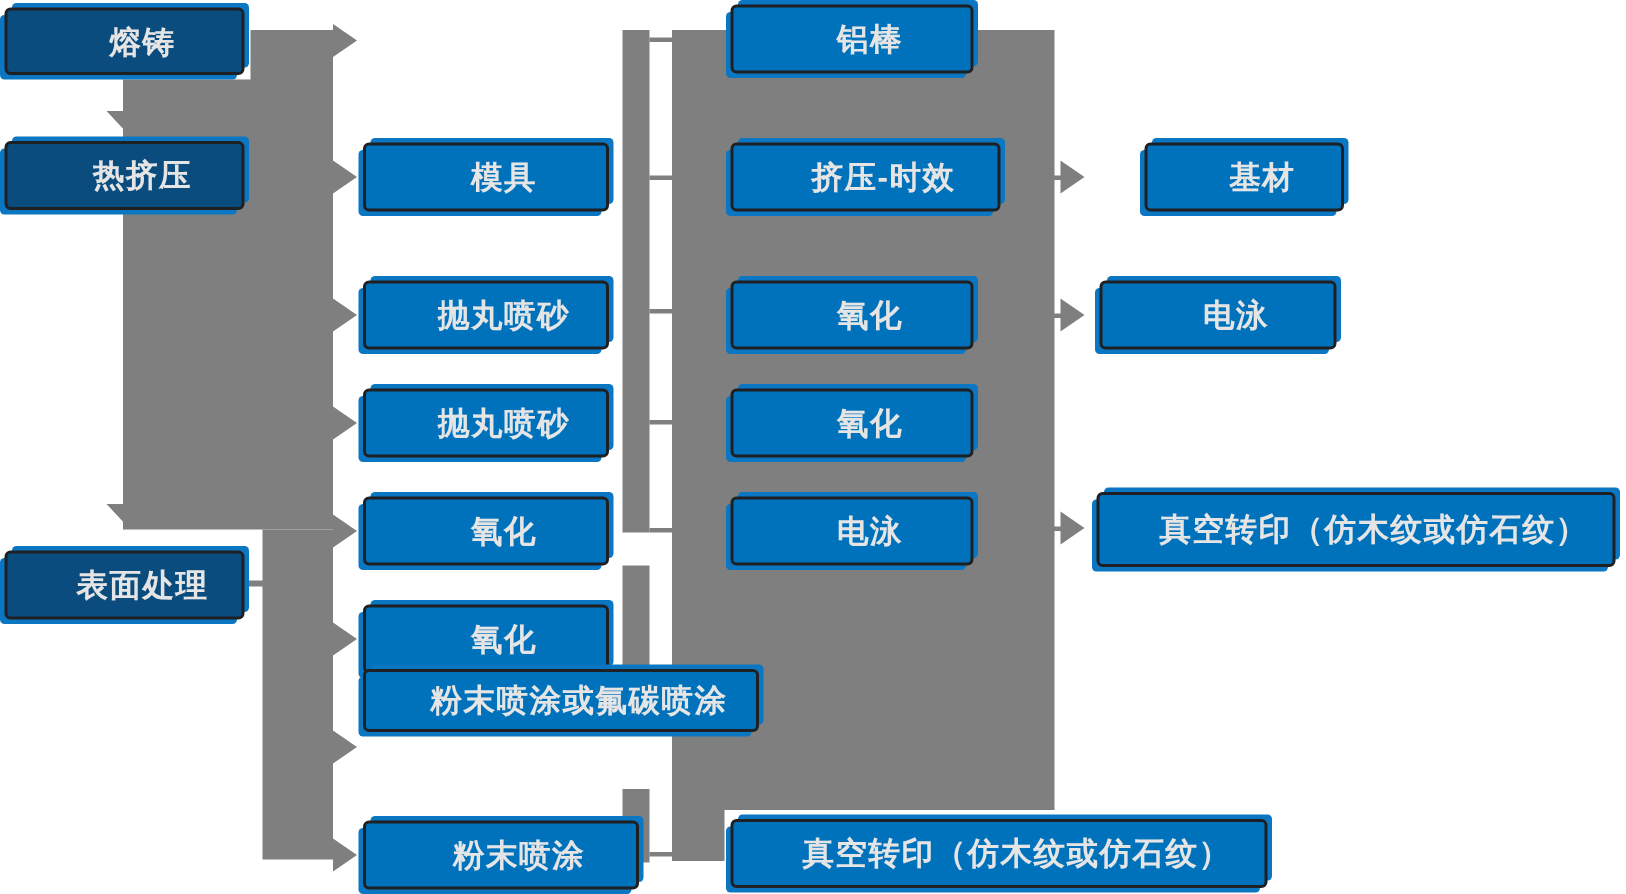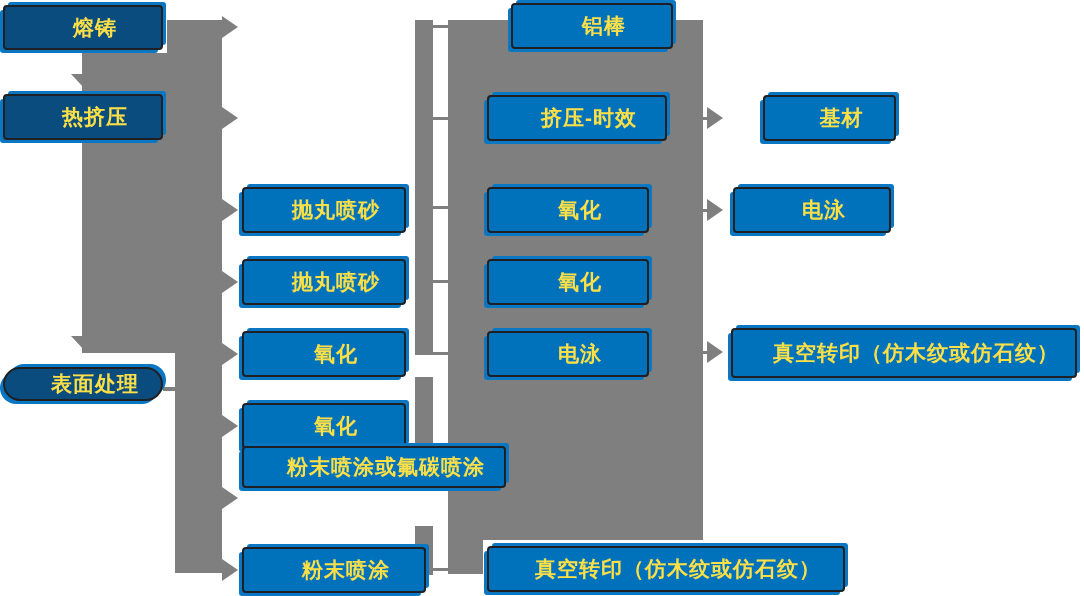--- a/index.html
+++ b/index.html
@@ -3,43 +3,43 @@
 <meta charset="utf-8">
 <style>
   html,body{margin:0;padding:0;background:#ffffff;}
   #canvas{
     position:relative;width:1084px;height:596px;background:#ffffff;overflow:hidden;
     font-family:"Liberation Sans","DejaVu Sans",sans-serif;
   }
   
   .node{
     position:absolute;display:flex;align-items:center;justify-content:center;
-    color:#fde047;font-weight:bold;font-size:21px;letter-spacing:1px;
+    color:#e5e5e5;font-weight:bold;font-size:21px;letter-spacing:1px;
     border:2px solid #1f2023;border-radius:4px;box-sizing:border-box;
     box-shadow:4px -4px 0 -1px #0b76c2,-4px 4px 0 -1px #0b76c2;
     white-space:nowrap;
     padding-left:24px;
   }
   .blue{background:#0072bc;}
   .dark{background:#0b4c7e;}
   
   #n-melt   {left:3px;  top:5px;  width:160px;height:45px;}
   #n-hot    {left:3px;  top:94px; width:160px;height:46px;}
-  #n-surface{left:3px;  top:367px;width:160px;height:34px;border-radius:18px;}
+  #n-surface{left:3px;  top:367px;width:160px;height:46px;}
   
   #n-ingot       {left:242px;top:4px;  width:164px;height:44px;}
   #n-mold        {left:242px;top:95px; width:164px;height:46px;}
   #n-blast1      {left:242px;top:187px;width:164px;height:46px;}
   #n-blast2      {left:242px;top:259px;width:164px;height:46px;}
   #n-oxi21       {left:242px;top:331px;width:164px;height:46px;}
   #n-oxi22       {left:242px;top:403px;width:164px;height:46px;}
   #n-powderfluoro{left:242px;top:446px;width:264px;height:42px;}
   #n-powder      {left:242px;top:547px;width:184px;height:46px;font-family:Liberation Serif, serif;}
   
-  #n-rod  {left:487px;top:3px;  width:162px;height:46px;margin-left:24px;}
+  #n-rod  {left:487px;top:3px;  width:162px;height:46px;}
   #n-extr {left:487px;top:95px; width:180px;height:46px;}
   #n-oxi31{left:487px;top:187px;width:162px;height:46px;}
   #n-oxi32{left:487px;top:259px;width:162px;height:46px;}
   #n-ele3 {left:487px;top:331px;width:162px;height:46px;}
   #n-vac3 {left:487px;top:546px;width:358px;height:46px;}
   
   #n-base {left:763px;top:95px; width:133px;height:46px;}
   #n-ele4 {left:733px;top:187px;width:158px;height:46px;}
   #n-vac4 {left:731px;top:328px;width:346px;height:50px;}
   
@@ -113,20 +113,21 @@
   <div class="arr-r" id="a9"></div>
   <div class="arr-r" id="a10"></div>
   <div class="arr-r" id="a11"></div>
   <div class="arr-d" id="d1"></div>
   <div class="arr-d" id="d2"></div>
 
   <div class="node dark" id="n-melt">熔铸</div>
   <div class="node dark" id="n-hot">热挤压</div>
   <div class="node dark" id="n-surface">表面处理</div>
 
+  <div class="node blue" id="n-mold">模具</div>
   <div class="node blue" id="n-blast1">抛丸喷砂</div>
   <div class="node blue" id="n-blast2">抛丸喷砂</div>
   <div class="node blue" id="n-oxi21">氧化</div>
   <div class="node blue" id="n-oxi22">氧化</div>
   <div class="node blue" id="n-powderfluoro">粉末喷涂或氟碳喷涂</div>
   <div class="node blue" id="n-powder">粉末喷涂</div>
 
   <div class="node blue" id="n-rod">铝棒</div>
   <div class="node blue" id="n-extr">挤压-时效</div>
   <div class="node blue" id="n-oxi31">氧化</div>

